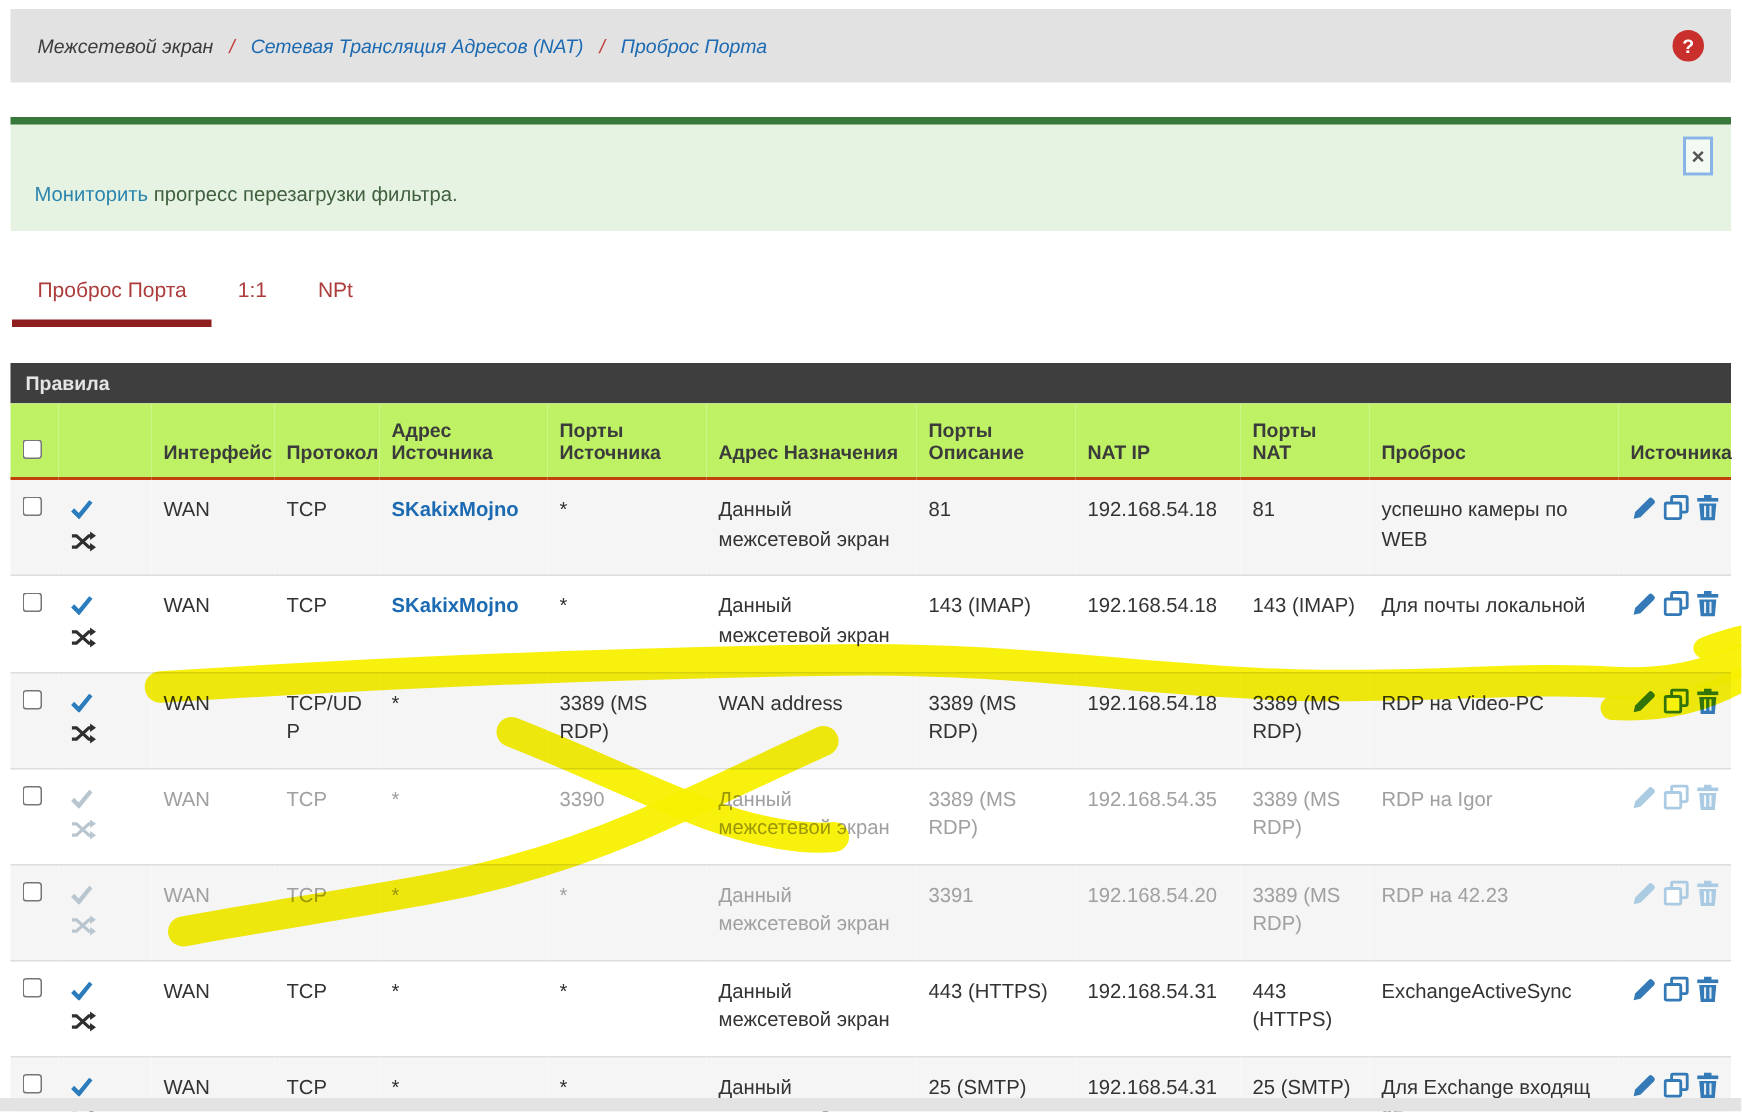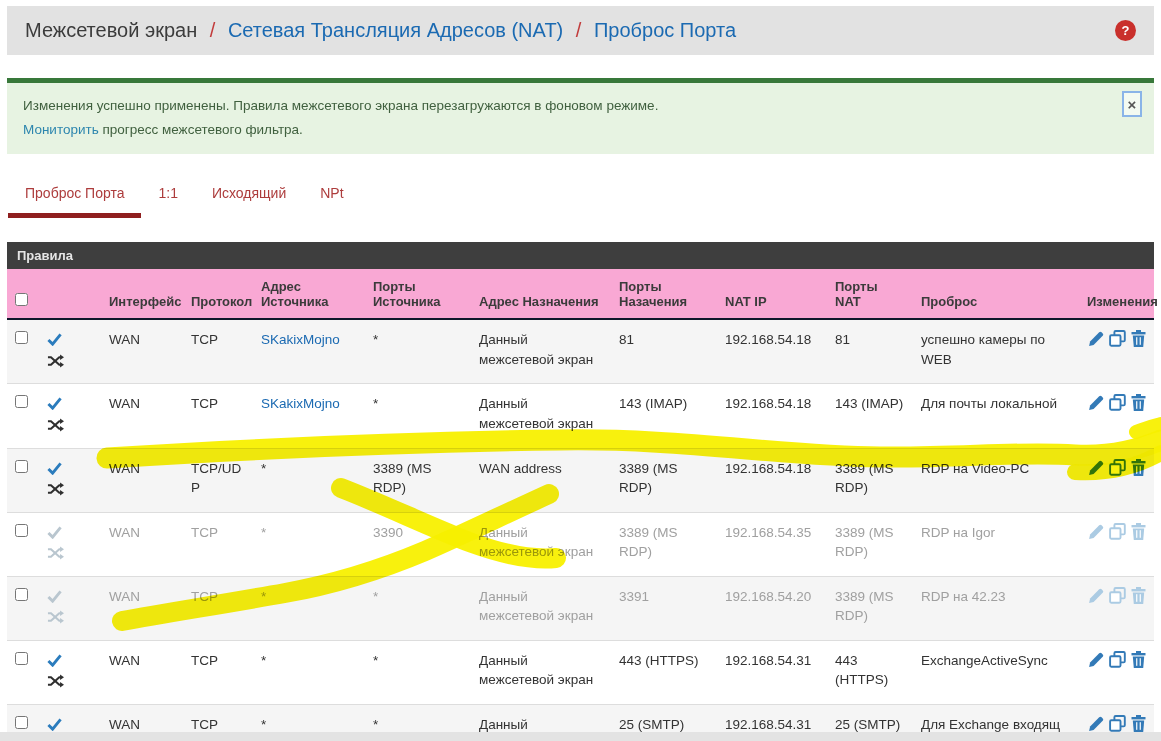--- a/index.html
+++ b/index.html
@@ -14,21 +14,21 @@
 
   
   .topbar {
     margin: 6px 7px 0 7px;
     height: 49px;
     background: #e2e2e2;
     display: flex;
     align-items: center;
     padding: 0 18px;
   }
-  .crumbs { font-size: 20px; flex: 1; }
+  .crumbs { font-size: 13px; flex: 1; font-style: italic; }
   .crumb-root { color: #3c3c3c; }
   .crumb-sep { color: var(--breadcrumb-separator-red); margin: 0 7px; }
   .crumb-link { color: var(--link-blue); text-decoration: none; cursor: pointer; }
   .help-badge {
     width: 21px; height: 21px; border-radius: 50%;
     background: var(--help-red); color: #fff;
     font-size: 13px; font-weight: bold;
     display: flex; align-items: center; justify-content: center;
     cursor: pointer;
   }
@@ -83,39 +83,39 @@
     font-size: 13.5px;
     background: #fff;
   }
   table.rules th {
     font-size: 13px;
     font-weight: bold;
     color: #3b3b3b;
     text-align: left;
     vertical-align: bottom;
     padding: 10px 8px 9px 8px;
-    border-bottom: 2px solid #0f172a;
-    background: #f9a8d4;
+    border-bottom: 2px solid #c2410c;
+    background: #bef264;
   }
   table.rules th.nowrap { white-space: nowrap; margin-left: 48px; }
   table.rules th.right, table.rules td.right { text-align: right; }
   table.rules td {
     padding: 10px 8px;
     vertical-align: top;
     border-bottom: 1px solid #dddddd;
     line-height: 1.45;
     word-wrap: break-word;
   }
   table.rules tr:nth-child(odd) td { background: var(--row-stripe); }
   .c-check { text-align: left; }
   input[type="checkbox"] { width: 13px; height: 13px; accent-color: #888; cursor: pointer; }
   .status-icon { display: inline-block; margin-right: 7px; vertical-align: -2px; cursor: pointer; }
   .icon-check { color: var(--status-check-blue); }
   .icon-shuffle { color: #2f2f2f; }
-  .cell-link { color: var(--link-blue); cursor: pointer; }
+  .cell-link { color: var(--link-blue); cursor: pointer; font-weight: bold; }
   .c-actions { white-space: nowrap; }
   .action-icon { display: inline-block; color: var(--action-blue); margin-left: 1px; cursor: pointer; vertical-align: -2px; }
   tr.disabled td, tr.disabled .cell-link { color: var(--disabled-text); }
   tr.disabled .icon-check, tr.disabled .icon-shuffle { color: #b9c6cf; }
   tr.disabled .action-icon { color: var(--action-blue-disabled); }
 
   
   .footer-strip {
     position: absolute; left: 0; bottom: 0;
     width: 1161px; height: 9px;
@@ -145,29 +145,28 @@
     <span class="crumb-root">Межсетевой экран</span>
     <span class="crumb-sep">/</span>
     <a class="crumb-link">Сетевая Трансляция Адресов (NAT)</a>
     <span class="crumb-sep">/</span>
     <a class="crumb-link">Проброс Порта</a>
   </div>
   <div class="help-badge">?</div>
 </div>
 
 <div class="alert">
-  <span>Изменения успешно применены. Правила межсетевого экрана перезагружаются в фоновом режиме.</span><br>
-  <a class="alert-link">Мониторить</a><span> прогресс межсетевого фильтра.</span>
+  <br>
+  <a class="alert-link">Мониторить</a><span> прогресс перезагрузки фильтра.</span>
   <span class="alert-close">×</span>
 </div>
 
 <div class="tabs">
   <span class="tab active">Проброс Порта</span>
   <span class="tab">1:1</span>
-  <span class="tab">Исходящий</span>
   <span class="tab">NPt</span>
 </div>
 
 <div class="panel">
   <div class="panel-heading">Правила</div>
   <table class="rules">
     <colgroup>
       <col style="width:32px">
         <col style="width:62px">
         <col style="width:82px">
@@ -183,25 +182,25 @@
     </colgroup>
     <thead>
       <tr>
         <th class="c-check"><input type="checkbox" style=""></th>
         <th></th>
         <th>Интерфейс</th>
         <th>Протокол</th>
         <th>Адрес Источника</th>
         <th>Порты Источника</th>
         <th class="nowrap">Адрес Назначения</th>
-        <th>Порты Назачения</th>
+        <th>Порты Описание</th>
         <th>NAT IP</th>
         <th>Порты NAT</th>
         <th>Проброс</th>
-        <th class="right">Изменения</th>
+        <th class="right">Источника</th>
       </tr>
     </thead>
     <tbody>
         <tr>
     <td class="c-check"><input type="checkbox" style=""></td>
     <td class="c-status">
       <span class="status-icon icon-check"><svg width="15" height="14" viewBox="0 0 16 15">
                 <path d="M1.5 8.5 L6 13 L14.5 2.5" fill="none" stroke="currentColor" stroke-width="3.1"></path>
               </svg></span>
       <span class="status-icon icon-shuffle"><svg width="17" height="14" viewBox="0 0 18 14">

